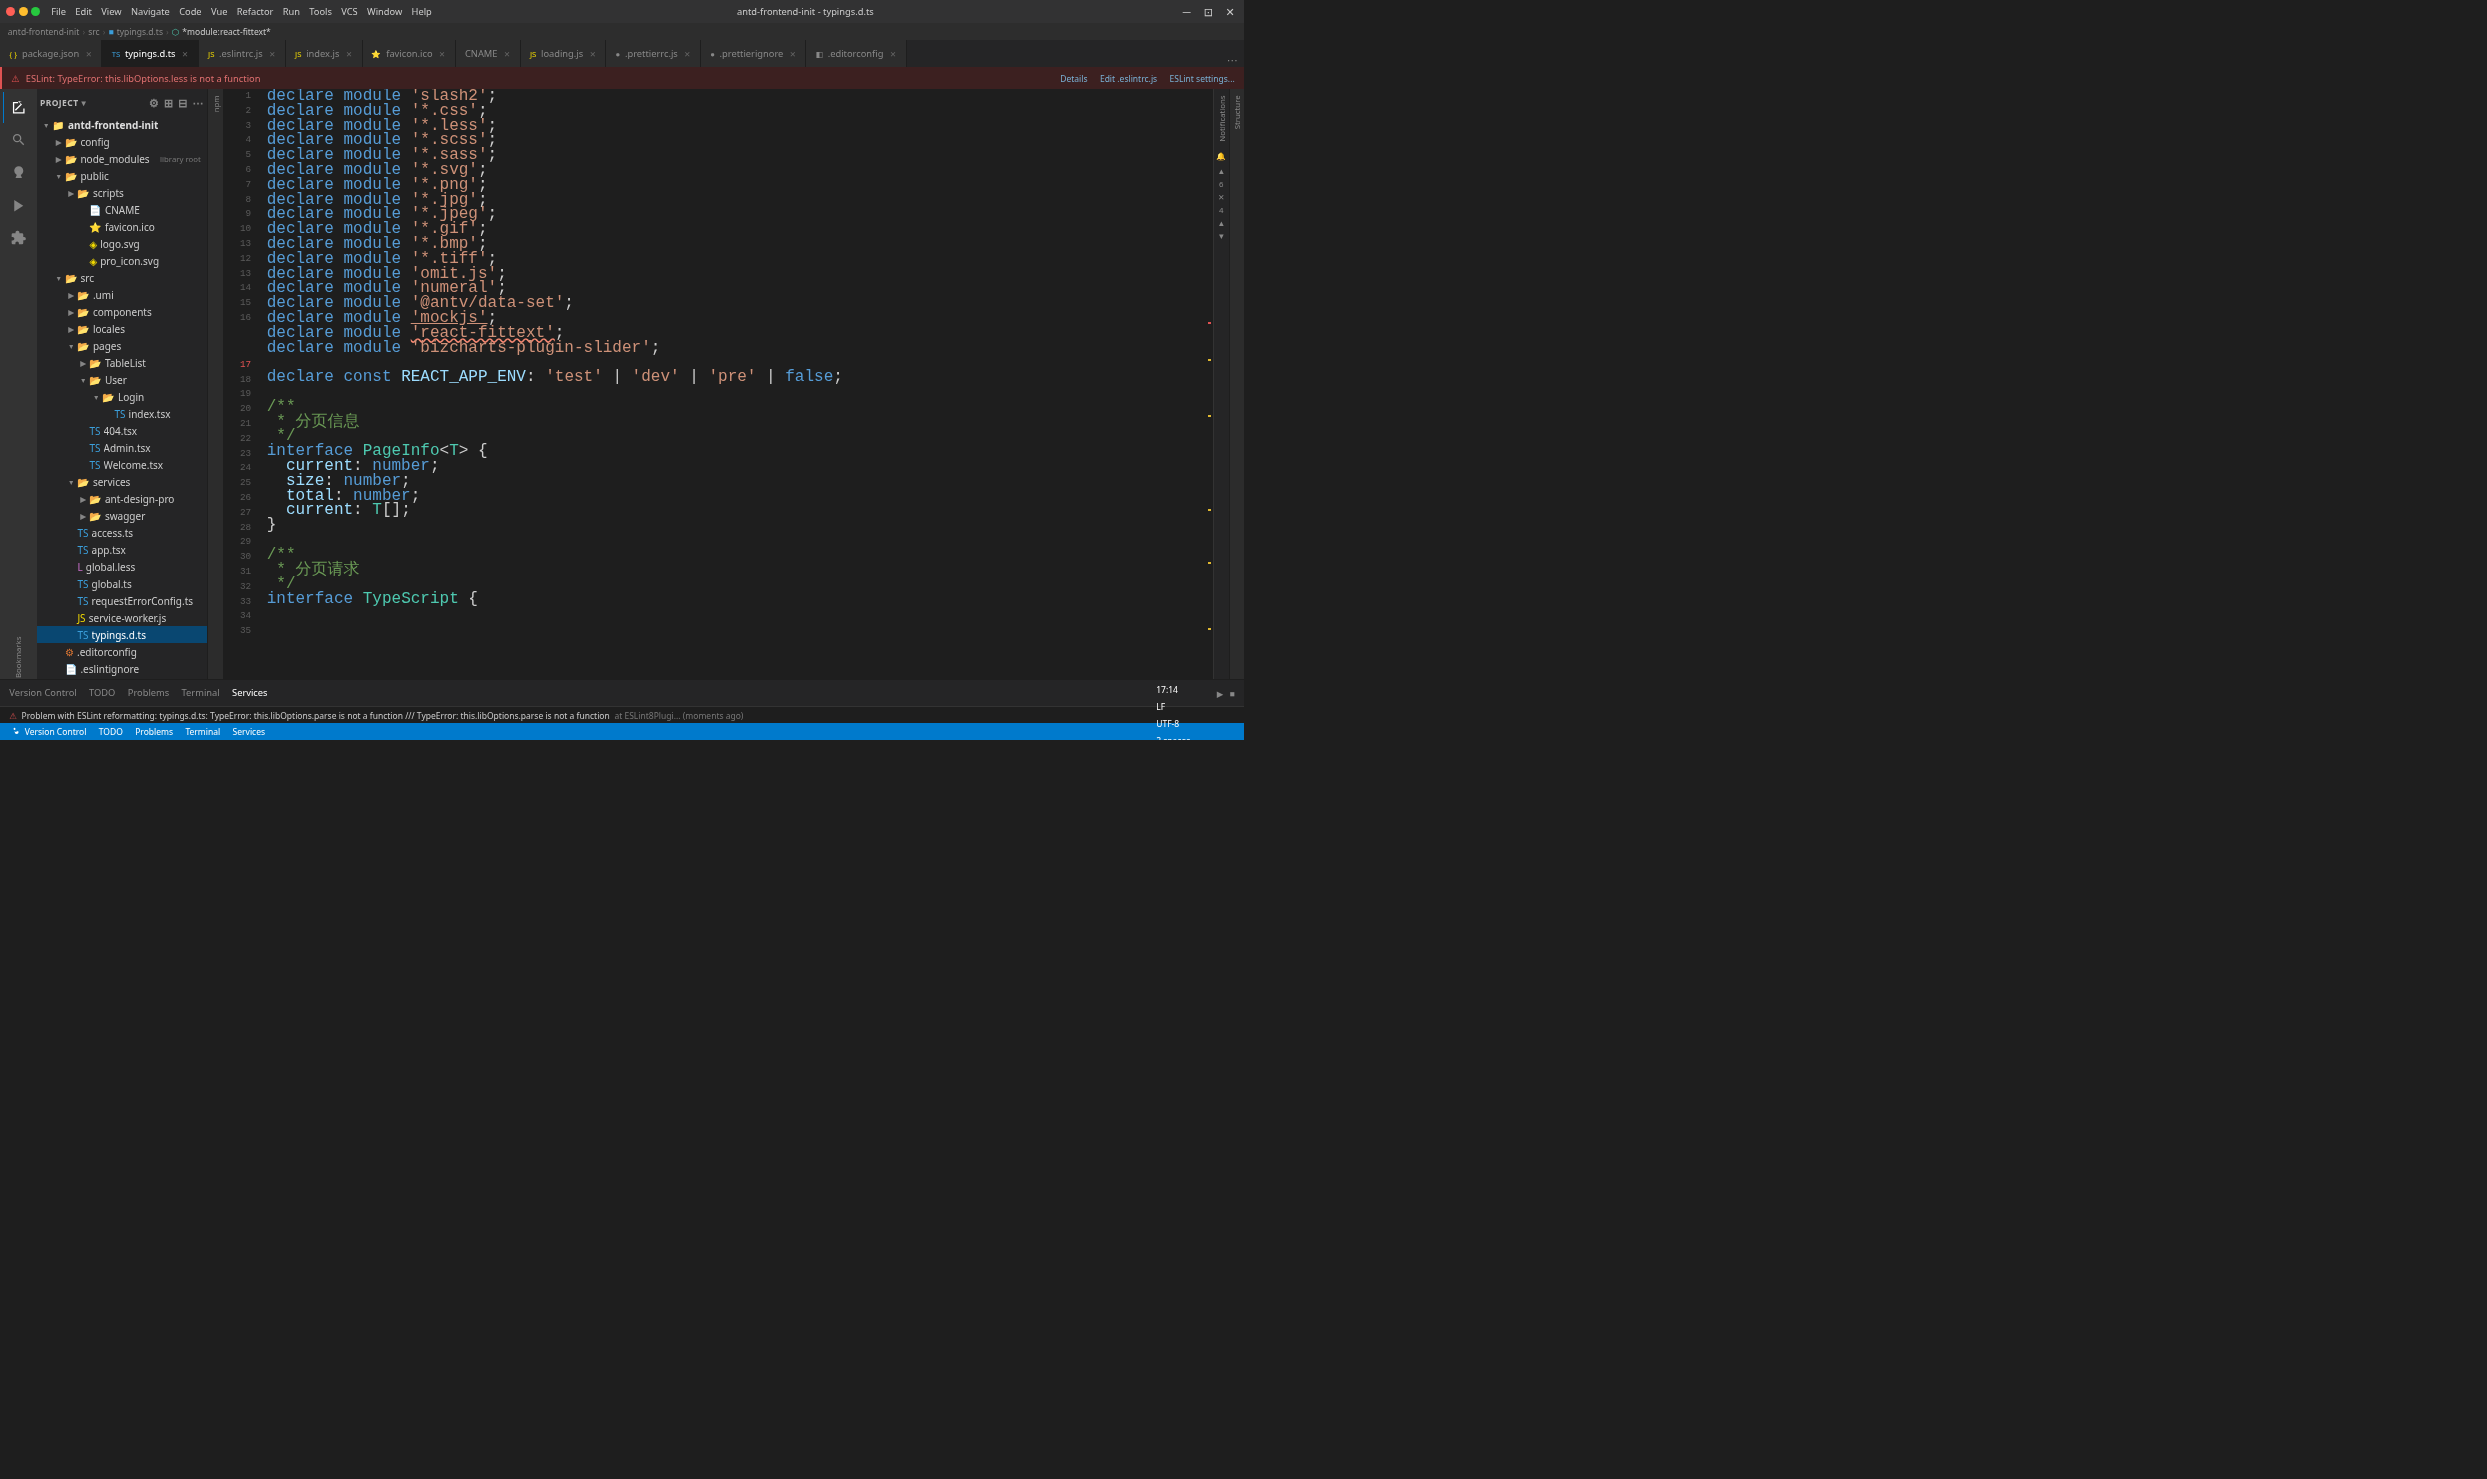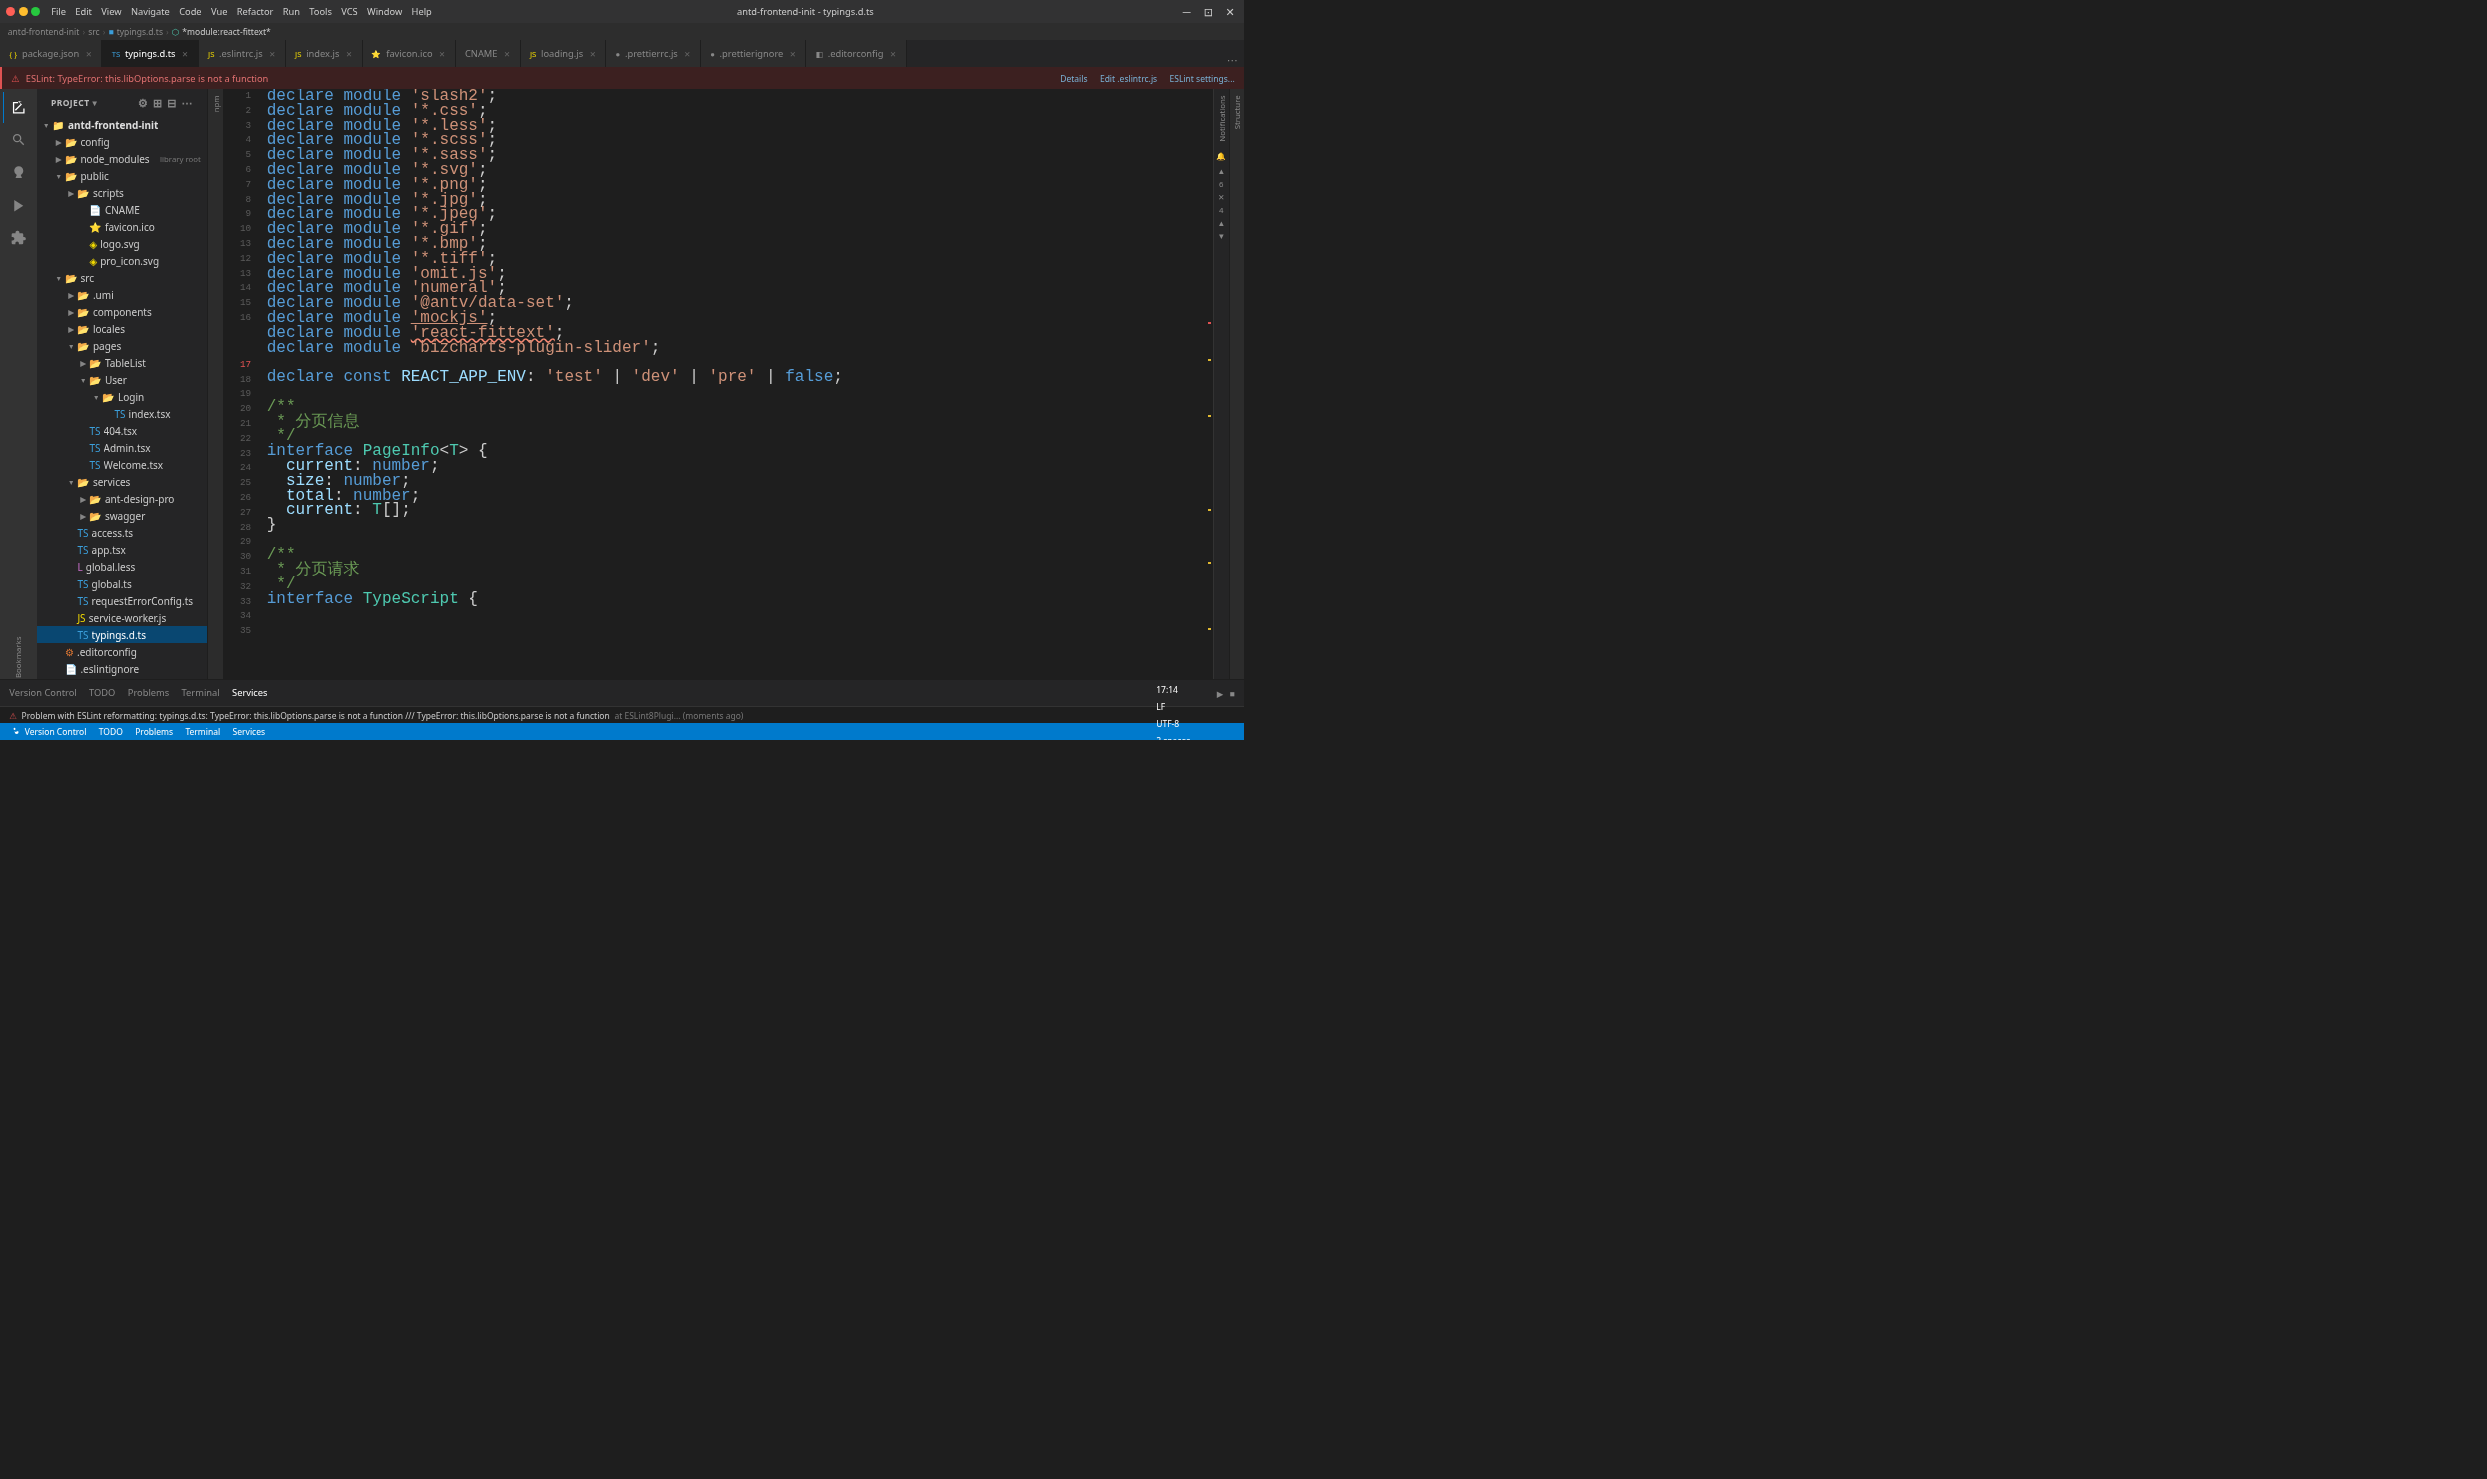--- a/index.html
+++ b/index.html
@@ -179,21 +179,21 @@
       display: flex;
       flex-direction: column;
       flex-shrink: 0;
       overflow: hidden;
       border-right: 0.8px solid #1e1e1e;
     }
     .sidebar-header {
       height: 27px;
       display: flex;
       align-items: center;
-      padding: 0 14px;
+      padding: 0 3px;
       font-size: 8.5px;
       font-weight: 700;
       color: #bbbbbb;
       letter-spacing: 0.05em;
       text-transform: uppercase;
     }
     .sidebar-header-actions {
       margin-left: auto;
       display: flex;
       gap: 4.7px;
@@ -466,21 +466,21 @@
   <div class="tab">
     <span class="tab-icon">◧</span>
     <span>.editorconfig</span>
     <span class="tab-close">✕</span>
   </div>
   <div style="margin-left:auto; display:flex; align-items:center; padding:0 6.2px; color:#888; font-size:11px; cursor:pointer;">⋯</div>
 </div>
 
 <div class="error-banner">
   <span class="err-icon">⚠</span>
-  <span>ESLint: TypeError: this.libOptions.parse is not a function</span>
+  <span>ESLint: TypeError: this.libOptions.less is not a function</span>
   <div class="err-actions">
     <span>Details</span>
     <span>Edit .eslintrc.js</span>
     <span>ESLint settings...</span>
   </div>
 </div>
 
 <div class="main-area">
 
   <div class="activity-bar">

